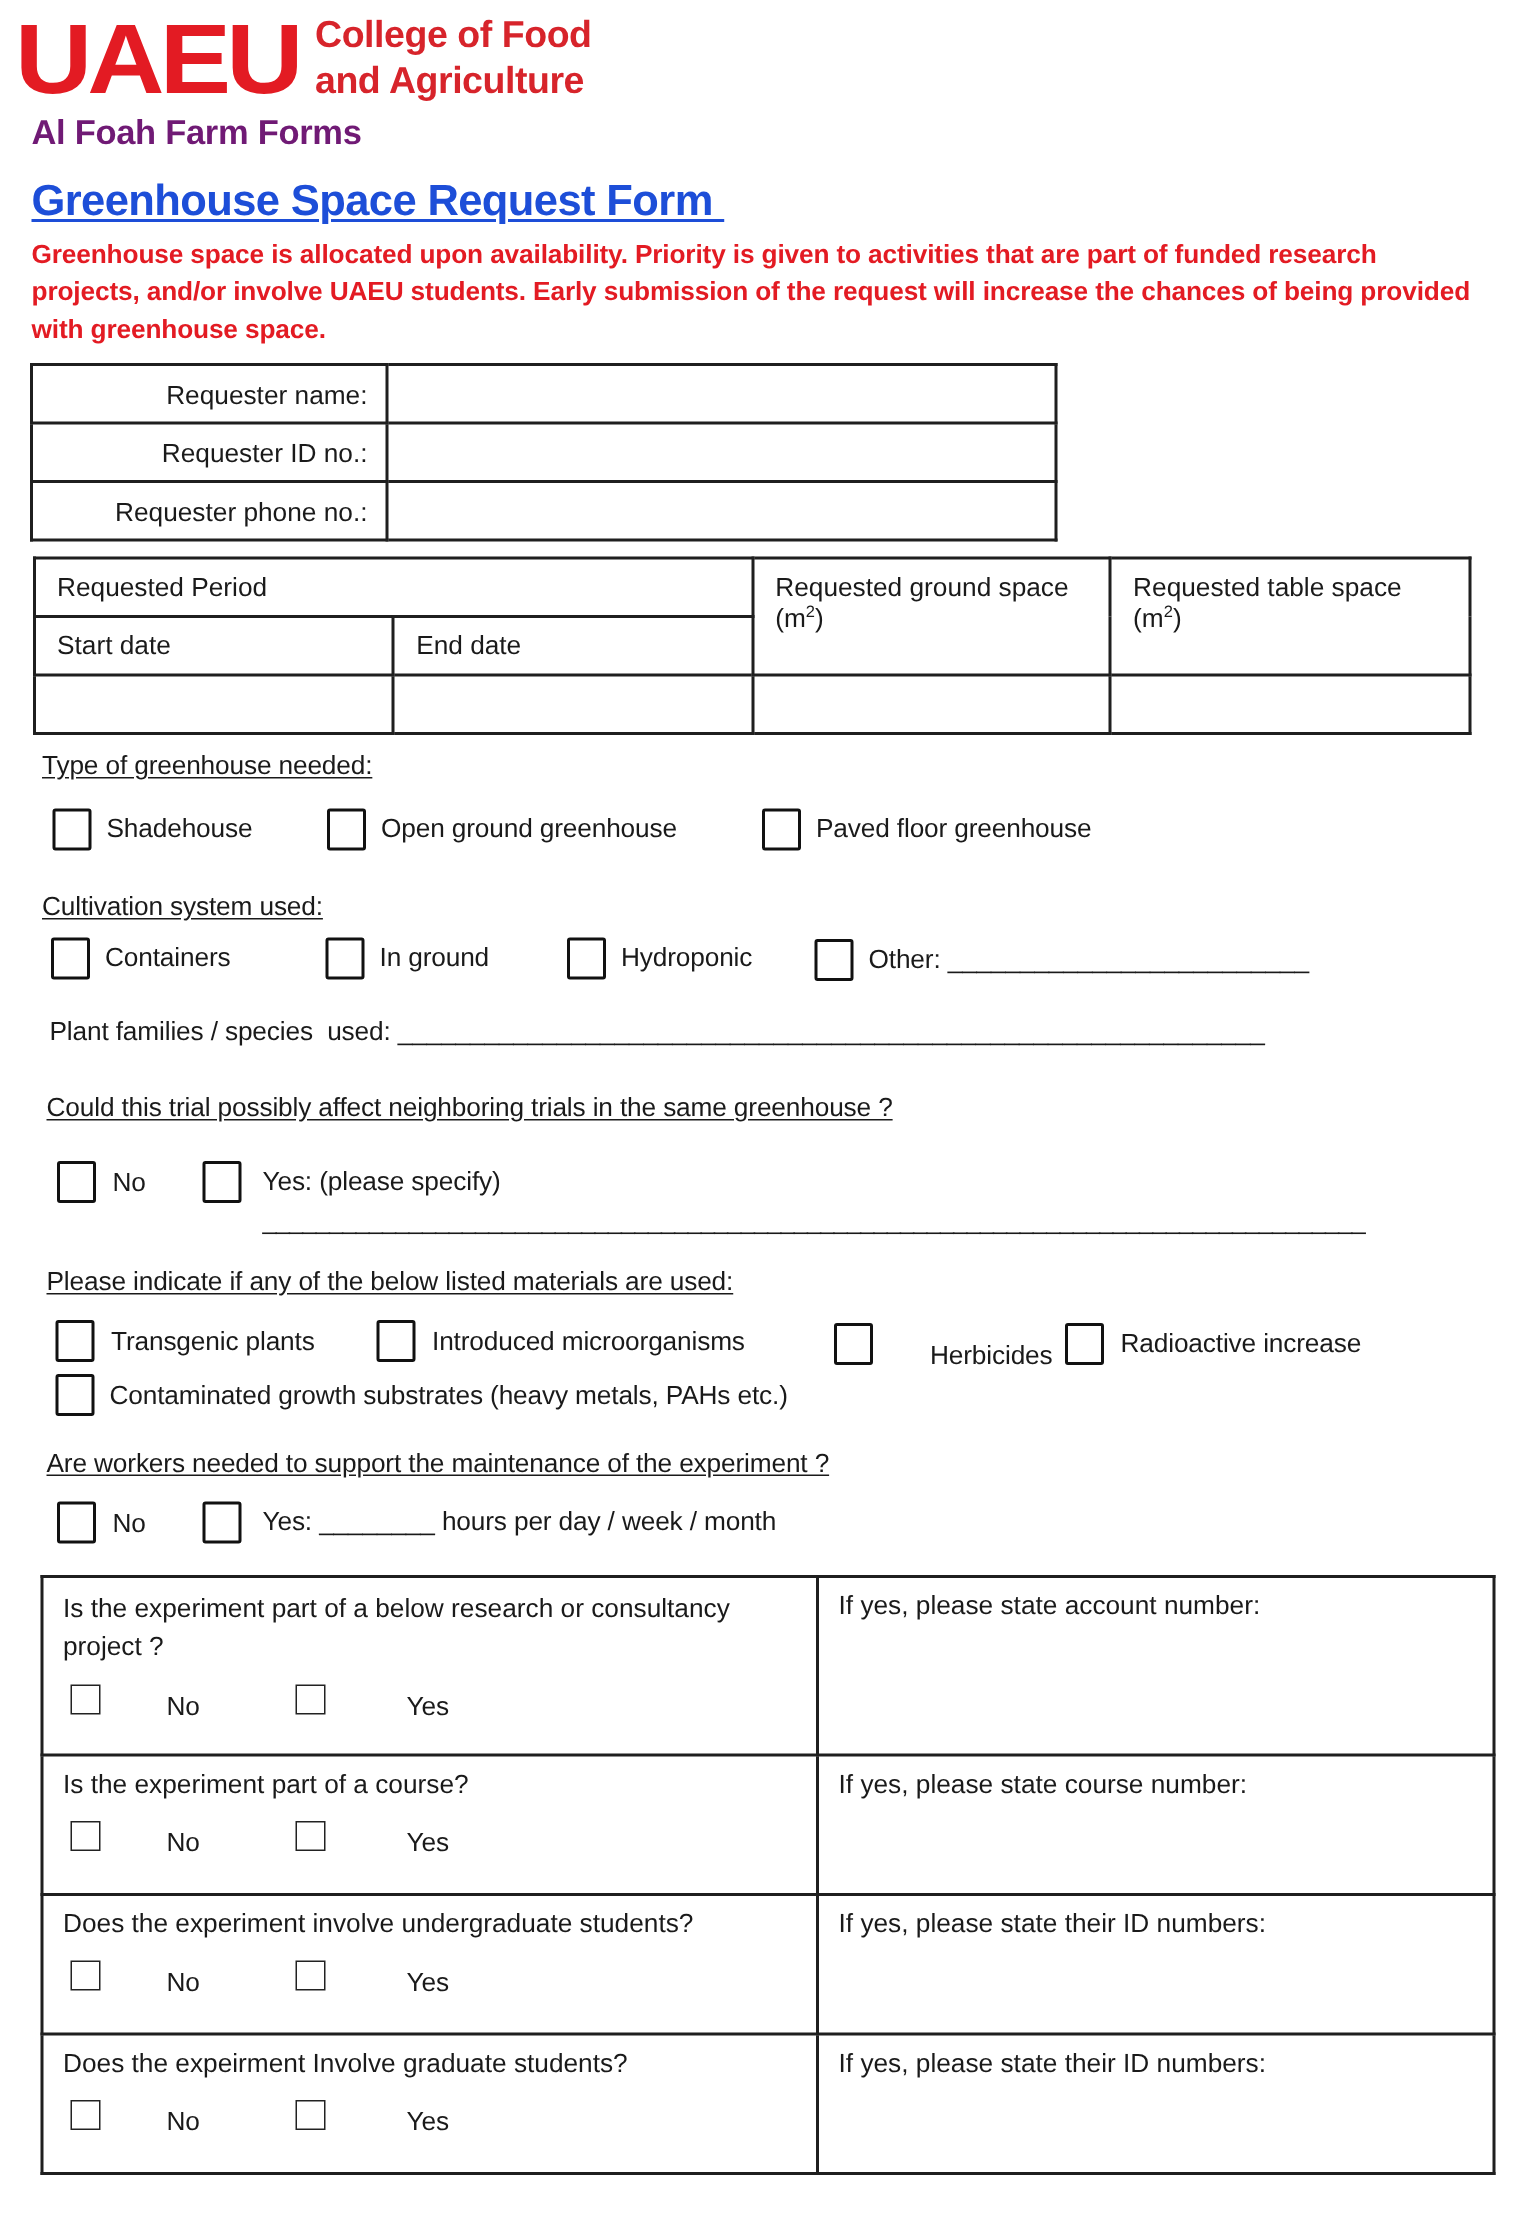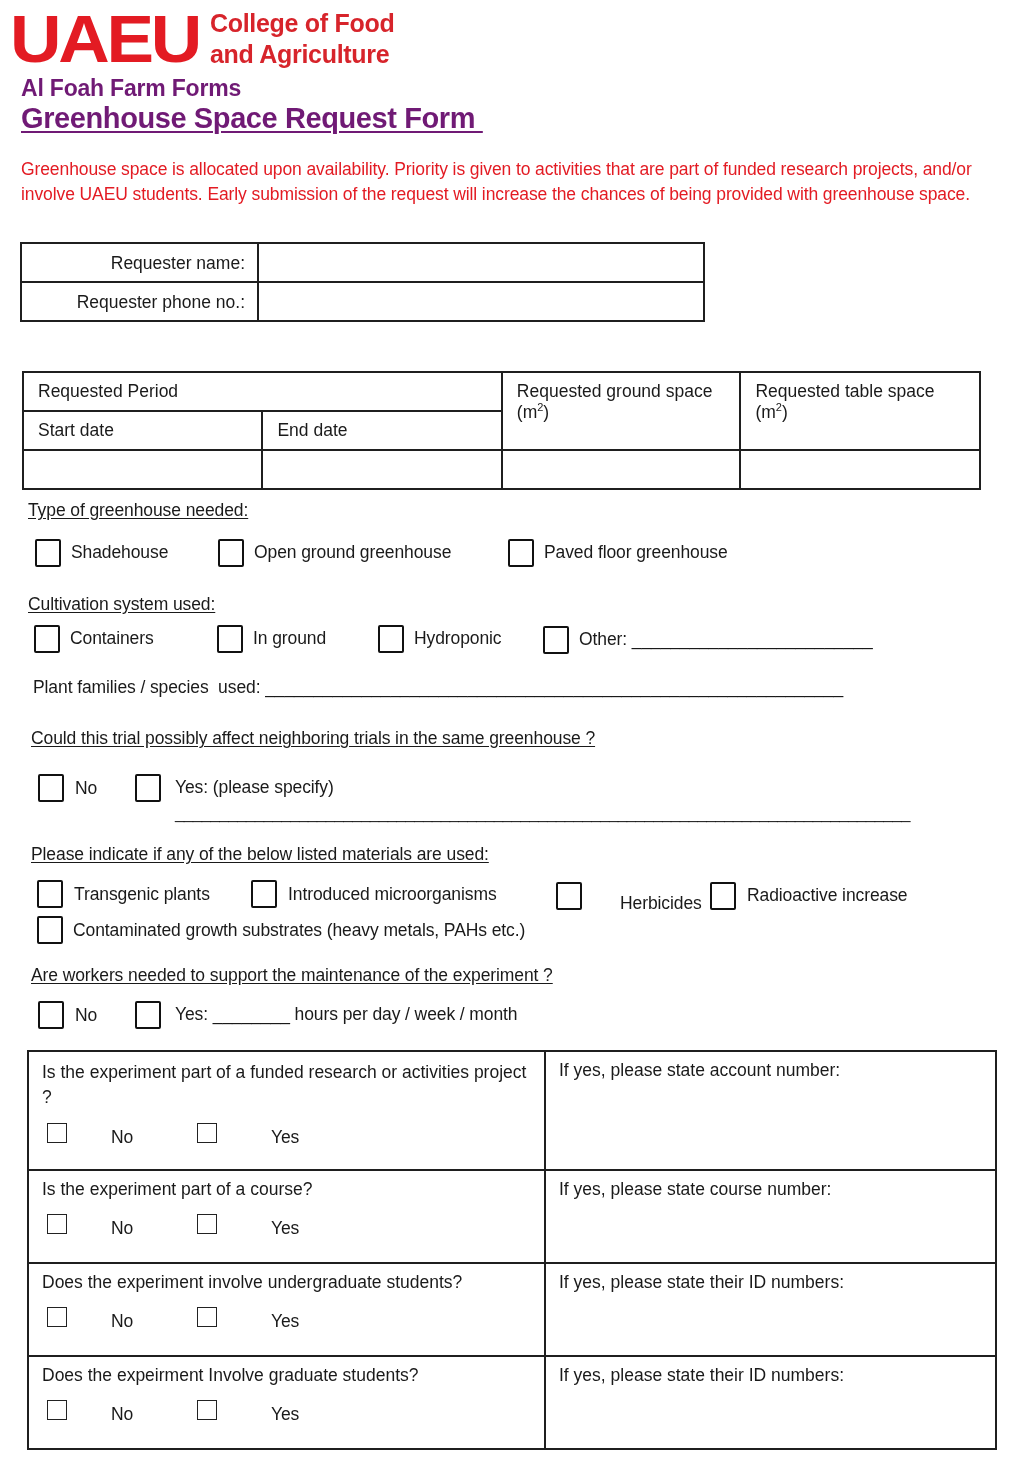--- a/index.html
+++ b/index.html
@@ -4,22 +4,22 @@
 <style>
   * { box-sizing: border-box; margin: 0; padding: 0; }
   html, body { width: 1024px; height: 1479px; background: #ffffff; overflow: hidden; }
   body { position: relative; font-family: "Liberation Sans", "DejaVu Sans", sans-serif; color: #1a1a1a; }
   .abs { position: absolute; }
 
   
   .logo-mark { left: 10px; top: 6px; font-family: "Liberation Sans", sans-serif; font-weight: 900; font-size: 66px; letter-spacing: -3px; color: #e31b23; line-height: 66px; transform: scaleX(1.08); transform-origin: left top; }
   .college { left: 210px; top: 8px; color: #d7242b; font-size: 25px; font-weight: bold; line-height: 31px; letter-spacing: -0.3px; }
   .farm-forms { left: 21px; top: 74px; color: #701a75; font-size: 23px; font-weight: bold; line-height: 28px; letter-spacing: -0.2px; }
-  .form-title { left: 21px; top: 100px; color: #701a75; font-size: 29px; font-weight: bold; text-decoration: underline; text-underline-offset: 3px; text-decoration-thickness: 2px; letter-spacing: -0.4px; line-height: 36px; white-space: pre; }
-  .intro { left: 21px; top: 157px; width: 960px; color: #e31b23; font-size: 17.5px; line-height: 25.2px; letter-spacing: -0.1px; }
+  .form-title { left: 21px; top: 116px; color: #1d4ed8; font-size: 29px; font-weight: bold; text-decoration: underline; text-underline-offset: 3px; text-decoration-thickness: 2px; letter-spacing: -0.4px; line-height: 36px; white-space: pre; }
+  .intro { left: 21px; top: 157px; width: 960px; color: #e31b23; font-size: 17.5px; line-height: 25.2px; letter-spacing: -0.1px; font-weight: bold; }
 
   
   table { border-collapse: collapse; }
   td { border: 2px solid #1f1f1f; font-size: 17.5px; vertical-align: top; }
 
   .req-table { left: 20px; top: 242px; width: 685px; }
   .req-table td { height: 39px; }
   .req-table td.lbl { width: 237px; text-align: right; padding: 9px 12px 0 0; }
 
   .period-table { left: 22px; top: 371px; width: 959px; }
@@ -49,20 +49,24 @@
   <div>and Agriculture</div>
 </div>
 <div class="abs farm-forms">Al Foah Farm Forms</div>
 <div class="abs form-title">Greenhouse Space Request Form </div>
 <div class="abs intro">Greenhouse space is allocated upon availability. Priority is given to activities that are part of funded research projects, and/or involve UAEU students. Early submission of the request will increase the chances of being provided with greenhouse space.</div>
 
 <table class="abs req-table">
   <tbody>
       <tr>
     <td class="lbl">Requester name:</td>
+    <td></td>
+  </tr>
+  <tr>
+    <td class="lbl">Requester ID no.:</td>
     <td></td>
   </tr>
   <tr>
     <td class="lbl">Requester phone no.:</td>
     <td></td>
   </tr>
 </tbody>
   </table>
 
 <table class="abs period-table">
@@ -133,21 +137,21 @@
 <div class="abs heading" style="left:31px; top:965px;">Are workers needed to support the maintenance of the experiment ?</div>
 <div class="abs cb" style="left:38px; top:1001px;"></div>
 <div class="abs lbl-text" style="left:75px; top:1005px;">No</div>
 <div class="abs cb" style="left:135px; top:1001px;"></div>
 <div class="abs lbl-text" style="left:175px; top:1004px;">Yes: ________ hours per day / week / month</div>
 
 <table class="abs q-table">
   <tbody>
       <tr style="height:119px;">
     <td class="q">
-      <div style="line-height:25px;">Is the experiment part of a funded research or activities project ?</div>
+      <div style="line-height:25px;">Is the experiment part of a below research or consultancy project ?</div>
       <div style="position:relative; height:36px; margin-top:13px;">
         <div class="abs cb-small" style="left:5px; top:0;"></div>
         <div class="abs lbl-text" style="left:69px; top:4px;">No</div>
         <div class="abs cb-small" style="left:155px; top:0;"></div>
         <div class="abs lbl-text" style="left:229px; top:4px;">Yes</div>
       </div>
     </td>
     <td>
       <div>If yes, please state account number:</div>
     </td>

